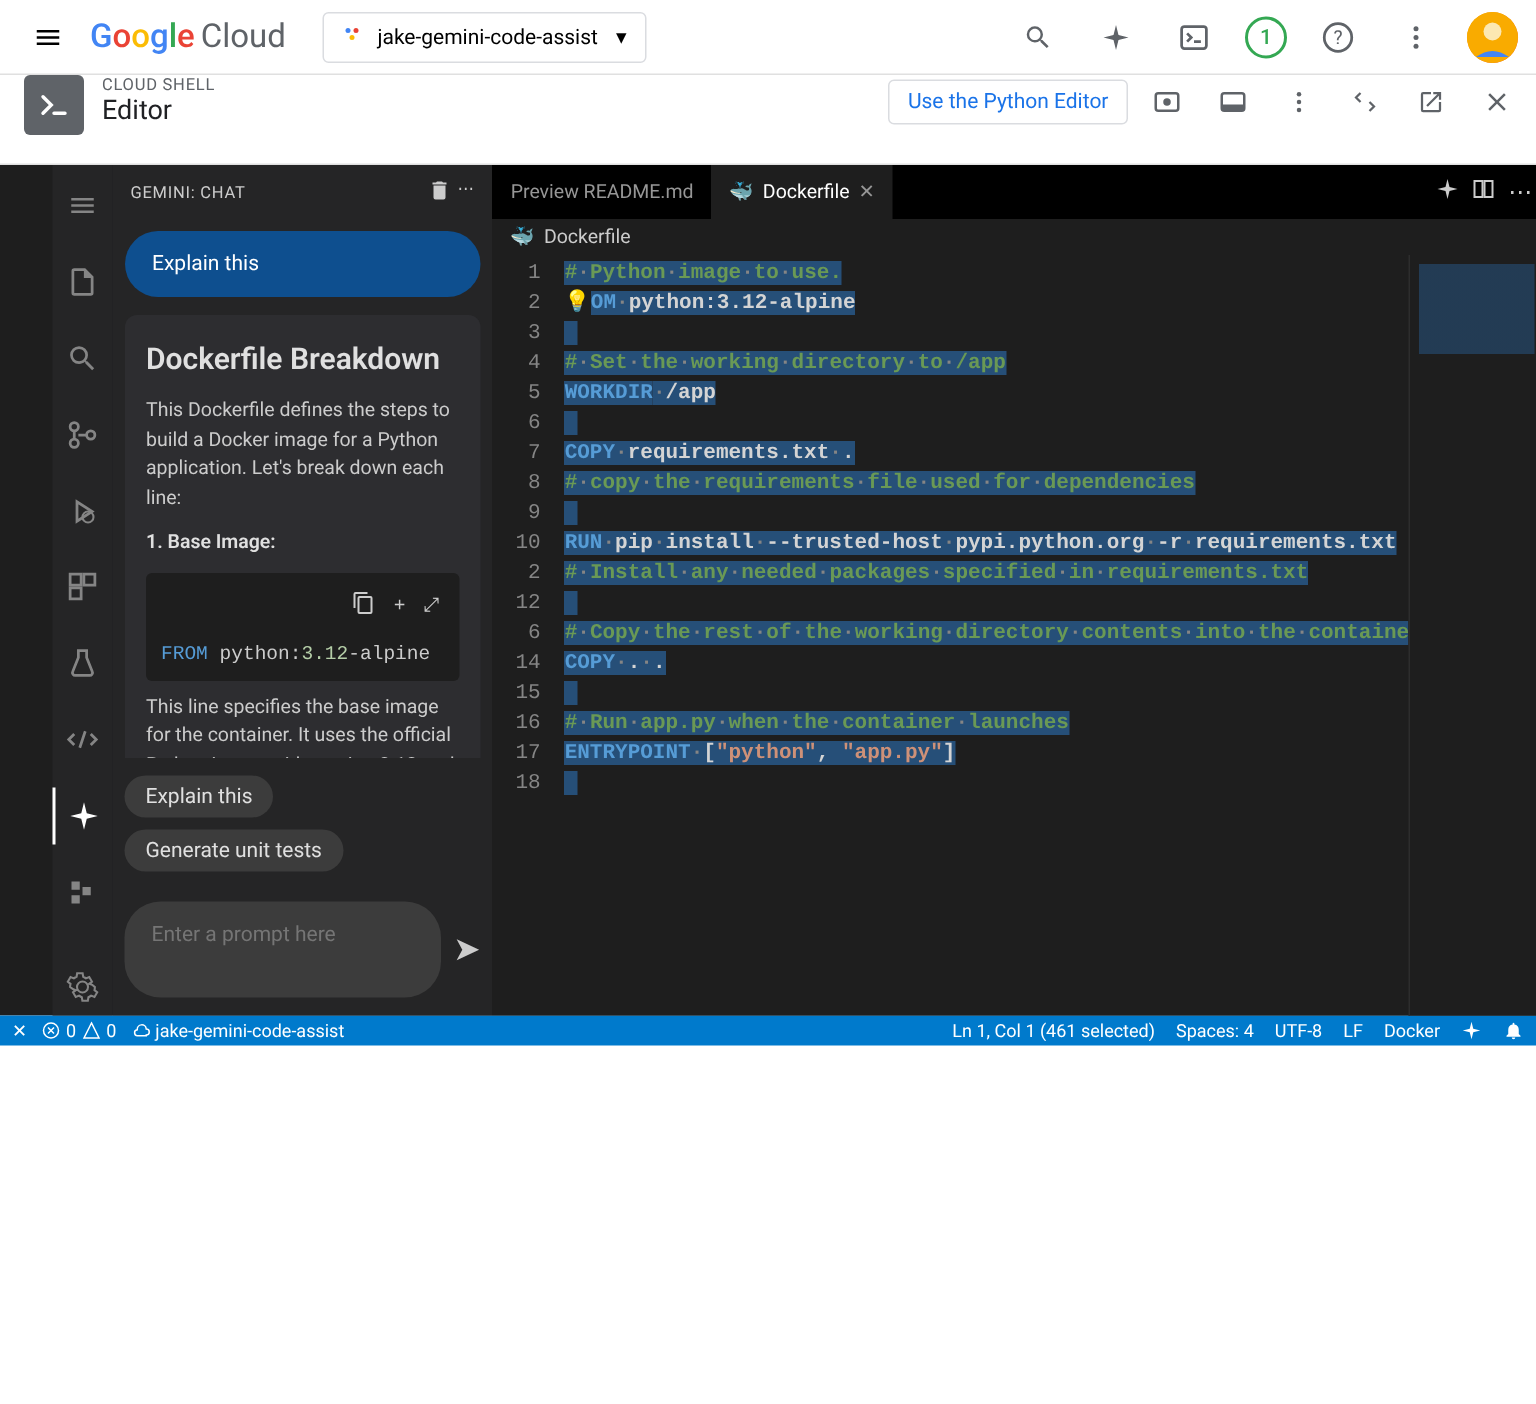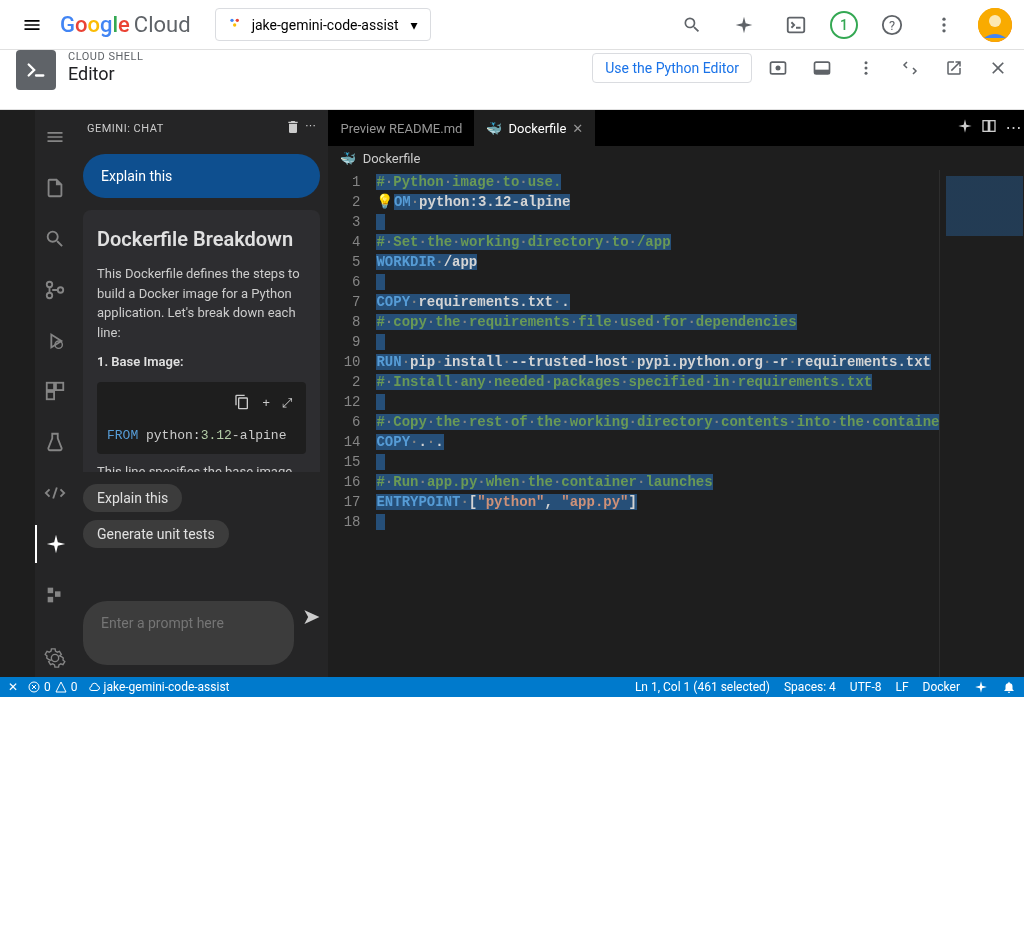--- a/index.html
+++ b/index.html
@@ -47,21 +47,21 @@
     .response-card strong { color: #e0e0e0; font-weight: 600; }
     .code-block { background: #1e1e1e; border-radius: 4px; padding: 8px 10px; margin: 8px 0; font-family: 'Courier New', monospace; font-size: 13px; position: relative; }
     .code-toolbar { display: flex; justify-content: flex-end; gap: 12px; padding: 4px 4px 10px; color: #ccc; }
     .code-toolbar span { cursor: pointer; }
     .kw-from { color: #569cd6; }
     .kw-num { color: #b5cea8; }
     
     .suggestions { padding: 12px 8px 8px; display: flex; flex-direction: column; gap: 8px; align-items: flex-start; }
     .suggestion-chip { background: #3c3c3c; color: #e0e0e0; padding: 6px 14px; border-radius: 16px; font-size: 14px; cursor: pointer; display: inline-block; }
     .prompt-input-row { display: flex; align-items: center; padding: 12px 8px; gap: 8px; }
-    .prompt-input { flex: 1; background: #3c3c3c; border: none; border-radius: 24px; padding: 14px 18px; color: #7dd3fc; font-size: 14px; outline: none; height: 64px; resize: none; font-family: inherit; margin-top: 33px; }
+    .prompt-input { flex: 1; background: #3c3c3c; border: none; border-radius: 24px; padding: 14px 18px; color: #7dd3fc; font-size: 14px; outline: none; height: 64px; resize: none; font-family: inherit; }
     .send-btn { color: #ccc; cursor: pointer; font-size: 22px; }
     
     
     .editor-main { flex: 1; display: flex; flex-direction: column; background: #1e1e1e; }
     .tabs-row { height: 36px; display: flex; align-items: center; background: #000000; }
     .tab { height: 36px; display: flex; align-items: center; padding: 0 12px; gap: 6px; color: #969696; font-size: 13px; cursor: pointer; }
     .tab.active { background: #1e1e1e; color: #fff; }
     .tab-close { color: #969696; cursor: pointer; }
     .tabs-right { margin-left: auto; display: flex; gap: 8px; padding-right: 8px; color: #ccc; }
     .breadcrumb { height: 24px; display: flex; align-items: center; padding: 0 12px; color: #ccc; font-size: 13px; gap: 6px; }

